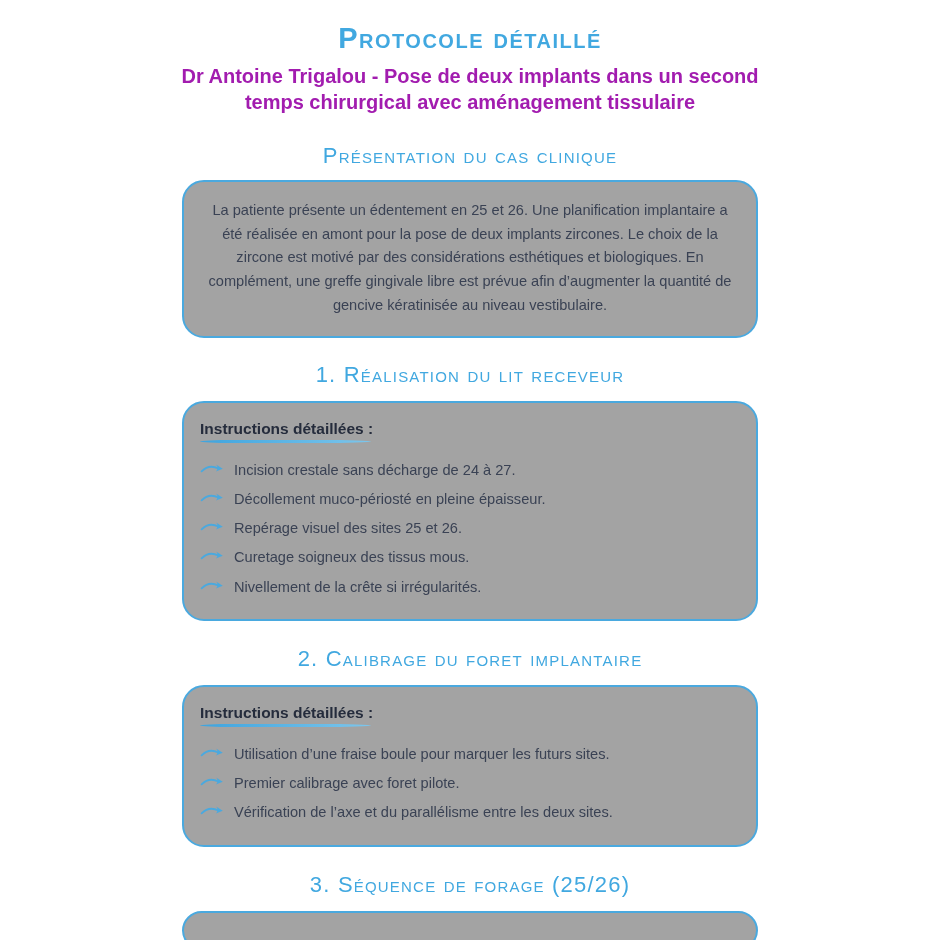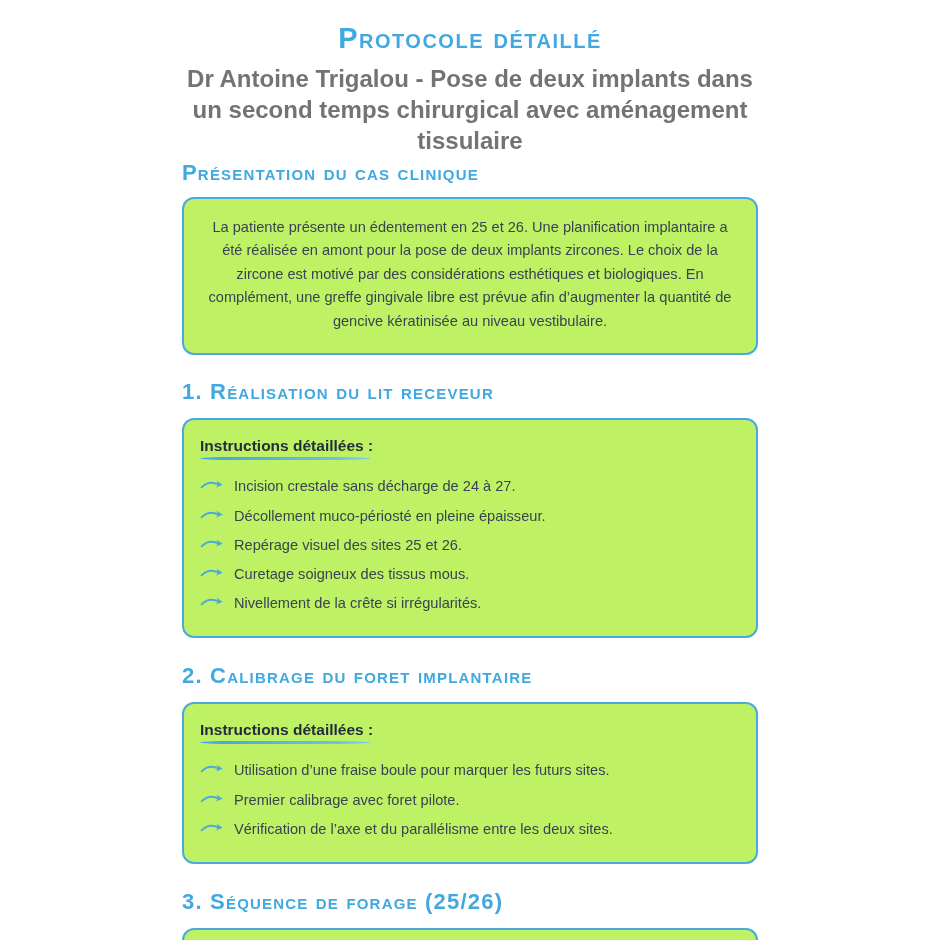--- a/index.html
+++ b/index.html
@@ -25,40 +25,40 @@
     font-variant: small-caps;
     font-weight: 800;
     font-size: 29px;
     letter-spacing: 1.5px;
     color: #41a8e0;
     margin-bottom: 8px;
   }
   .page-subtitle {
     text-align: center;
     font-weight: 700;
-    font-size: 24px;
+    font-size: 20px;
     line-height: 1.3;
-    color: #737373;
-    margin: 0 auto 3px auto;
+    color: #a21caf;
+    margin: 0 auto 28px auto;
     max-width: 600px;
   }
   .blue-heading {
-    text-align: left;
+    text-align: center;
     font-variant: small-caps;
-    font-weight: 700;
+    font-weight: 400;
     font-size: 22px;
     letter-spacing: 1.2px;
     color: #41a8e0;
   }
   .presentation-heading { margin-bottom: 11px; }
 
   .box {
     border: 2.5px solid #4aa9df;
-    border-radius: 12px;
-    background: #bef264;
+    border-radius: 22px;
+    background: #a3a3a3;
   }
   .intro-box {
     padding: 17px 20px 19px 20px;
     margin-bottom: 24px;
   }
   .intro-box p {
     text-align: center;
     font-size: 14.6px;
     line-height: 1.62;
     color: #3a4254;

